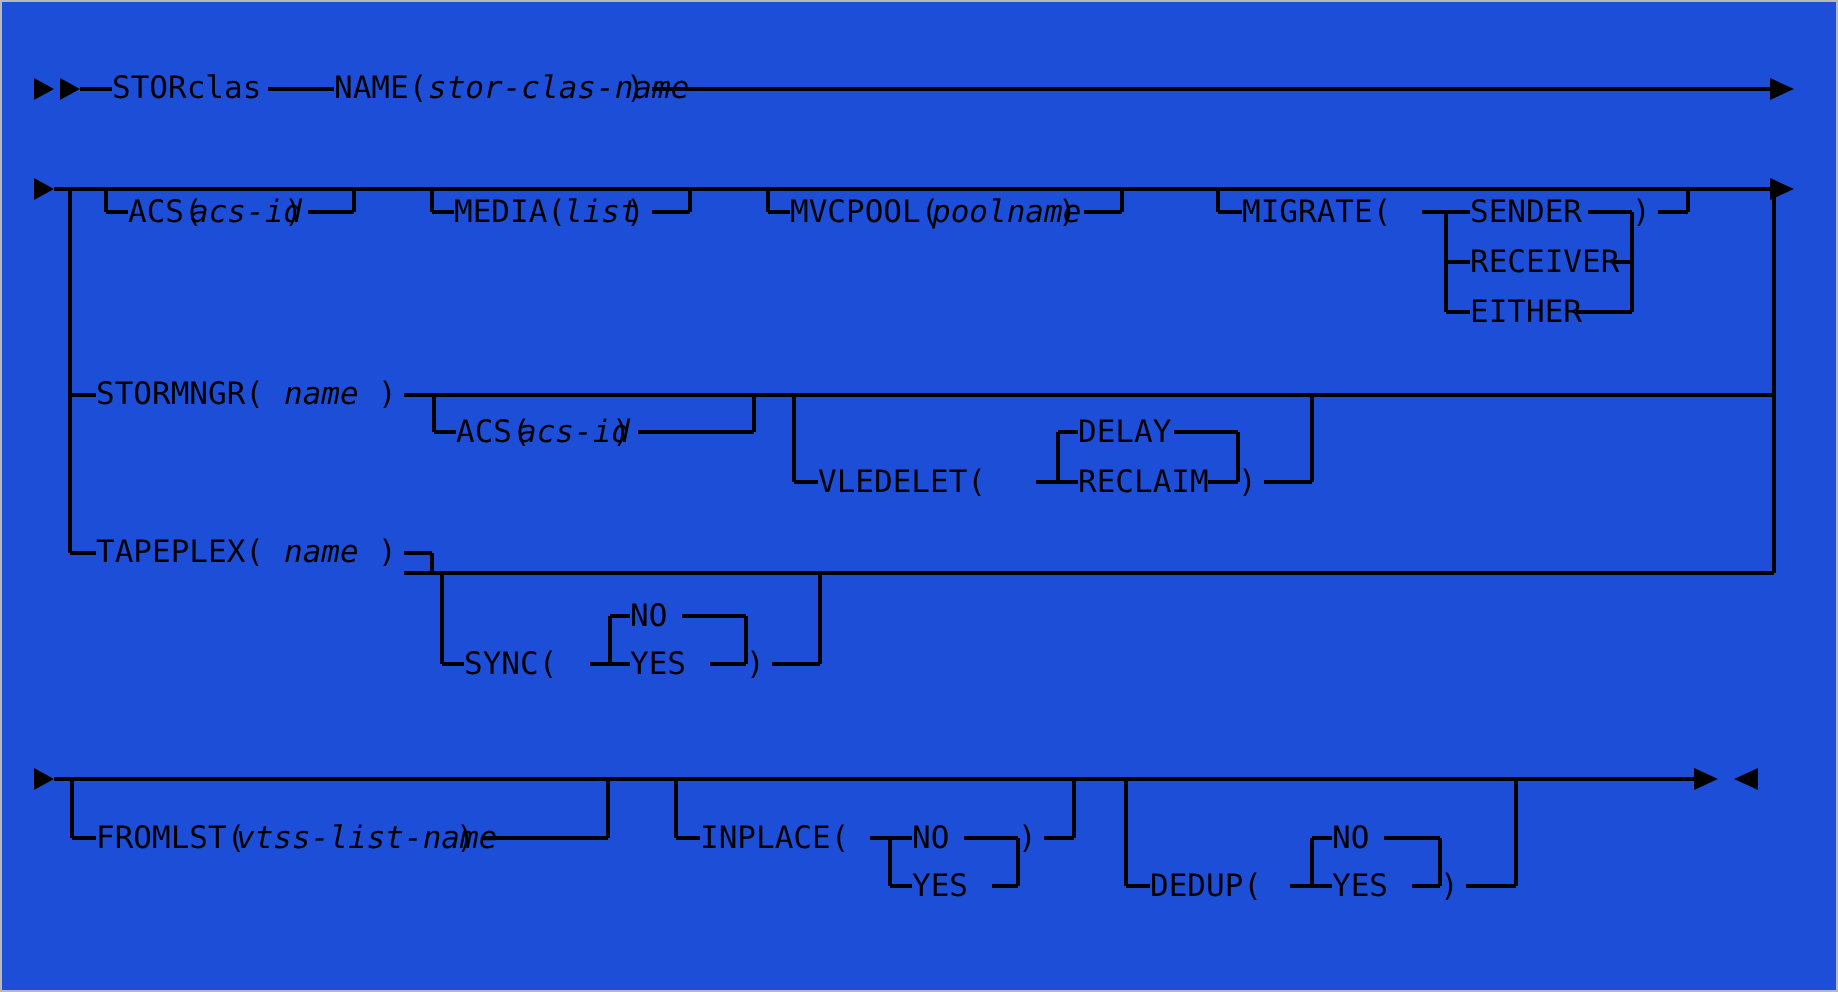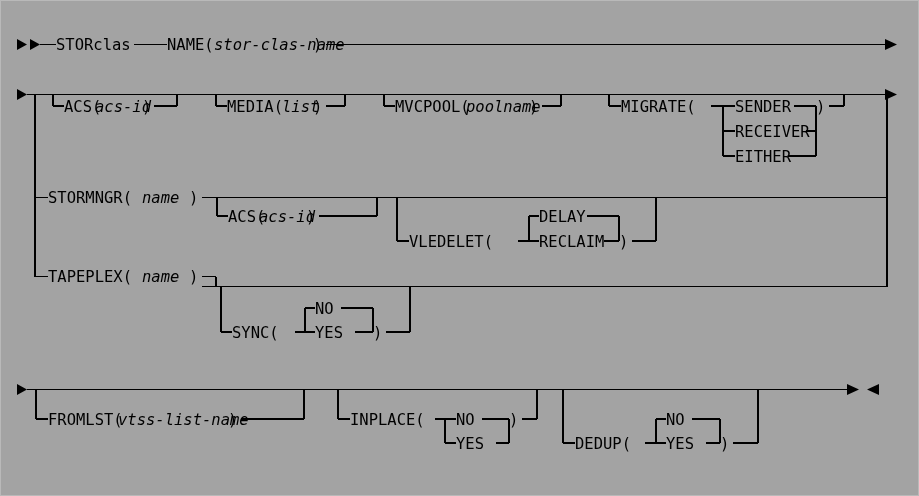--- a/index.html
+++ b/index.html
@@ -3,21 +3,21 @@
 <meta charset="utf-8">
 <title>STORclas Syntax Diagram</title>
 <style>
   html,body{margin:0;padding:0;background:#ffffff;}
   body{font-family:"DejaVu Sans Mono","Liberation Mono",monospace;}
   #diagram-frame{
     position:relative;
     width:919px;height:496px;
     box-sizing:border-box;
     border:1px solid #b9b9b9;
-    background:#a3a3a3;
+    background:#1d4ed8;
     overflow:hidden;
   }
   svg.railroad{display:block;width:919px;height:496px;}
   svg.railroad line, svg.railroad path, svg.railroad polyline{
     stroke:#000000;stroke-width:1.6;fill:none;shape-rendering:crispEdges;
   }
   svg.railroad .arrow{fill:#000000;stroke:none;}
   text.kw{
     font-family:"DejaVu Sans Mono","Liberation Mono",monospace;
     font-size:15.5px;

